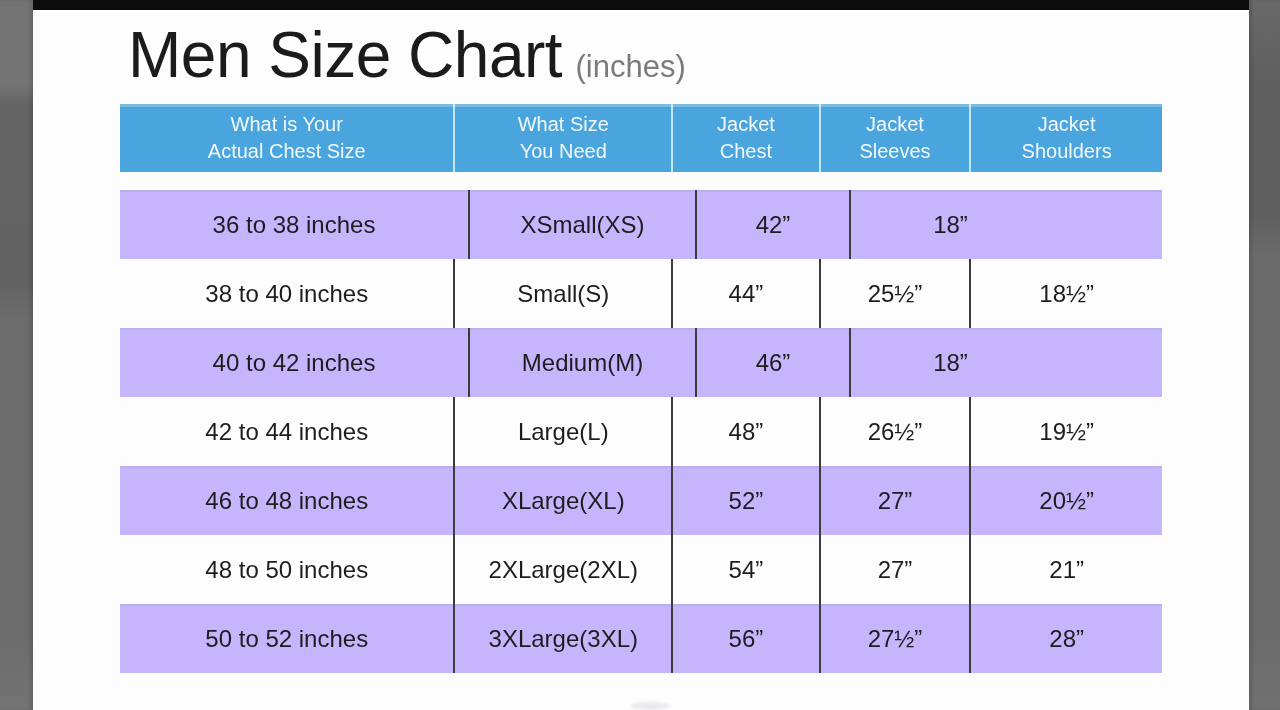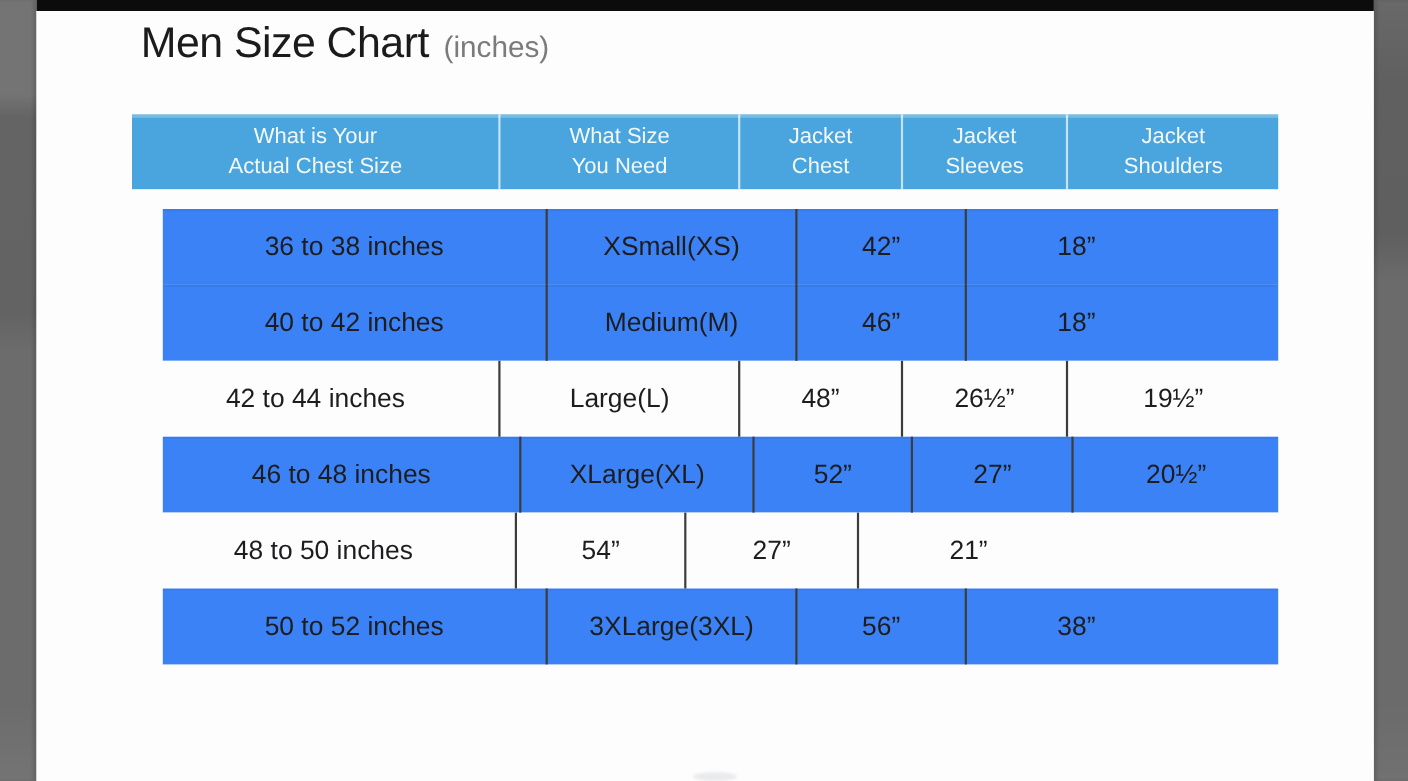--- a/index.html
+++ b/index.html
@@ -23,44 +23,44 @@
   }
   .letterbox-right {
     position: absolute; left: 1249px; top: 0; width: 31px; height: 710px;
     background: linear-gradient(180deg, #696969 0%, #606060 10%, #5f5f5f 30%, #6b6b6b 36%, #6b6b6b 90%, #717171 100%);
     box-shadow: inset 3px 0 3px rgba(0,0,0,0.12);
   }
 
   
   .title-wrap { position: absolute; left: 128px; top: 18px; white-space: nowrap; }
   .page-title {
-    display: inline; font-size: 39px; font-weight: 500; color: #1b1b1b;
+    display: inline; font-size: 64px; font-weight: 500; color: #1b1b1b;
     letter-spacing: -0.5px;
   }
   .page-subtitle {
-    display: inline; font-size: 27px; font-weight: 400; color: #7b7b7b;
+    display: inline; font-size: 31px; font-weight: 400; color: #7b7b7b;
     margin-left: 9px; letter-spacing: 0;
   }
 
   
   .size-table { position: absolute; left: 120px; top: 104px; width: 1042px; }
   .thead {
     display: flex; height: 68px; background: #4aa4dd;
     box-shadow: inset 0 3px 0 rgba(210,235,235,0.35);
   }
   .thead .cell {
     display: flex; flex-direction: column; align-items: center; justify-content: center;
     color: #f2f9fd; font-size: 20px; line-height: 27px; font-weight: 400;
     border-right: 2px solid rgba(240,250,255,0.75);
   }
   .thead .cell:last-child { border-right: none; }
 
   .tbody { margin-top: 18px; }
   .trow { display: flex; height: 69px; background: #fdfdfe; }
-  .trow.alt { background: #3b82f6; box-shadow: inset 0 2px 0 rgba(0,0,0,0.045); margin-left: 28px; }
+  .trow.alt { background: #c4b5fd; box-shadow: inset 0 2px 0 rgba(0,0,0,0.045); }
   .trow .cell {
     display: flex; align-items: center; justify-content: center;
     color: #1d1d1f; font-size: 24px; font-weight: 400;
     border-right: 2px solid #3c3c3c;
   }
   .trow .cell:last-child { border-right: none; }
 
   .c0 { width: 350px; }
   .c1 { width: 227px; }
   .c2 { width: 154px; }
@@ -114,20 +114,27 @@
 
     <div class="tbody">
 
       <div class="trow alt">
         <div class="cell c0">36 to 38 inches</div>
         <div class="cell c1">XSmall(XS)</div>
         <div class="cell c2">42”</div>
         <div class="cell c4">18”</div>
       </div>
 
+      <div class="trow">
+        <div class="cell c0">38 to 40 inches</div>
+        <div class="cell c1">Small(S)</div>
+        <div class="cell c2">44”</div>
+        <div class="cell c3">25½”</div>
+        <div class="cell c4">18½”</div>
+      </div>
 
       <div class="trow alt">
         <div class="cell c0">40 to 42 inches</div>
         <div class="cell c1">Medium(M)</div>
         <div class="cell c2">46”</div>
         <div class="cell c4">18”</div>
       </div>
 
       <div class="trow">
         <div class="cell c0">42 to 44 inches</div>
@@ -140,30 +147,32 @@
       <div class="trow alt">
         <div class="cell c0">46 to 48 inches</div>
         <div class="cell c1">XLarge(XL)</div>
         <div class="cell c2">52”</div>
         <div class="cell c3">27”</div>
         <div class="cell c4">20½”</div>
       </div>
 
       <div class="trow">
         <div class="cell c0">48 to 50 inches</div>
+        <div class="cell c1">2XLarge(2XL)</div>
         <div class="cell c2">54”</div>
         <div class="cell c3">27”</div>
         <div class="cell c4">21”</div>
       </div>
 
       <div class="trow alt">
         <div class="cell c0">50 to 52 inches</div>
         <div class="cell c1">3XLarge(3XL)</div>
         <div class="cell c2">56”</div>
-        <div class="cell c4">38”</div>
+        <div class="cell c3">27½”</div>
+        <div class="cell c4">28”</div>
       </div>
 
     </div>
   </div>
 
   <div class="bottom-artifact"></div>
 
 </div>
 
 </body></html>

